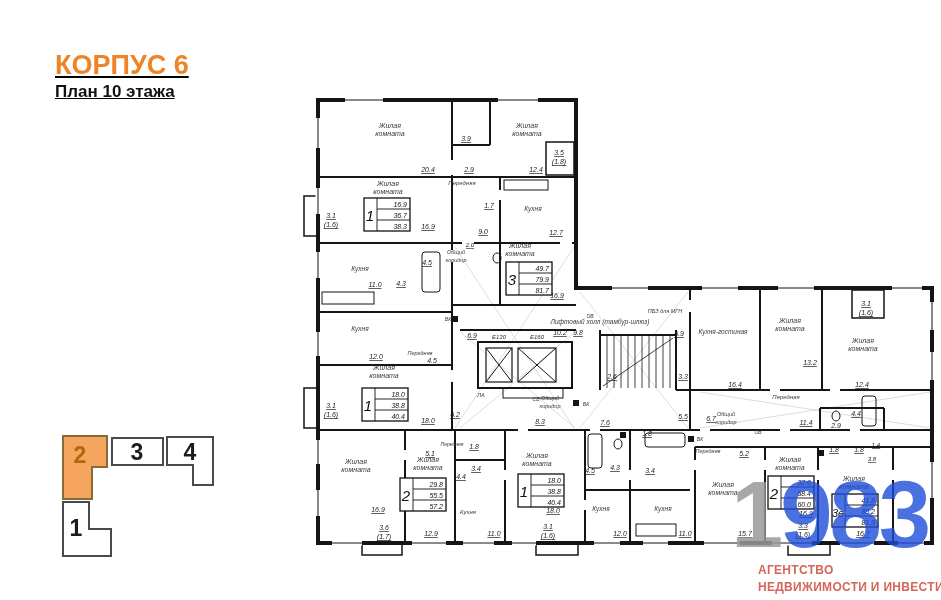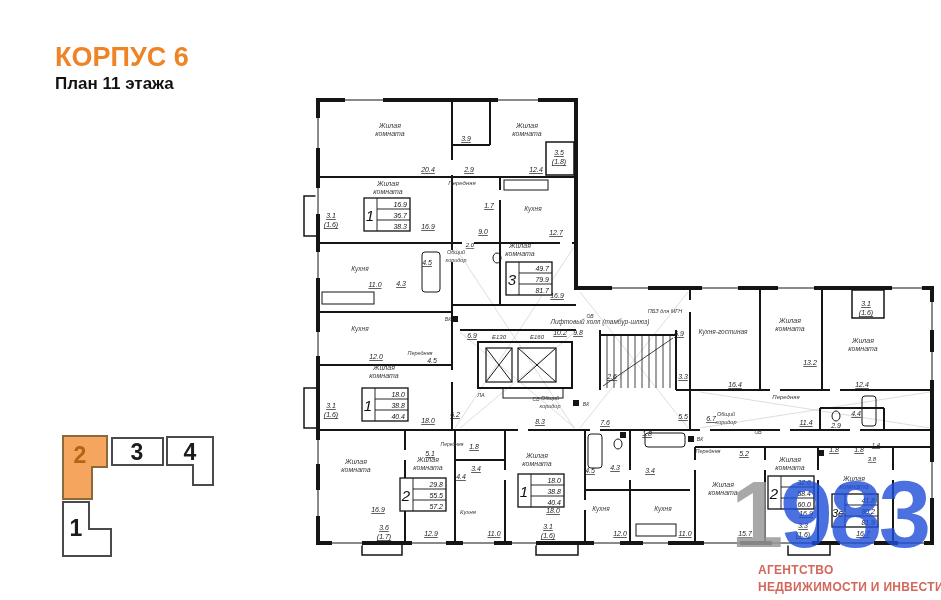--- a/index.html
+++ b/index.html
@@ -1,18 +1,18 @@
 <!DOCTYPE html>
 <html><head>
 <meta charset="utf-8">
 <style>
   html,body{margin:0;padding:0;}
   body{width:941px;height:600px;position:relative;background:#fff;overflow:hidden;
        font-family:"Liberation Sans",sans-serif;}
-  .header{position:absolute;left:55px;top:42px;}
+  .header{position:absolute;left:55px;top:50px;text-decoration:underline;}
   .h-building{font-size:27px;font-weight:bold;color:#ee8426;line-height:1.15;}
   .h-section{font-size:24px;font-weight:bold;color:#f0933b;line-height:1.2;}
   .h-floor{font-size:17px;font-weight:bold;color:#121212;line-height:1.3;}
   svg{position:absolute;left:0;top:0;}
   #minimap{left:0;top:0;}
   .mm-shape{fill:#fff;stroke:#4a4a4a;stroke-width:2;}
   .mm-active{fill:#f6a55e;stroke:#8a6a3a;}
   .mm-num{font-size:23px;font-weight:bold;fill:#1c1c1c;text-anchor:middle;}
   .mm-num-active{fill:#b06612;}
   .rl{font-style:italic;fill:#3a3a3a;text-anchor:middle;}
@@ -27,21 +27,21 @@
   .wm-gray{color:#9a9a9a;opacity:.85;}
   .wm-salmon{color:#1d4ed8;opacity:.8;text-align:right;}
   .agency{position:absolute;left:758px;top:562px;color:#d4675c;font-weight:bold;
           font-size:12px;line-height:1.4;letter-spacing:.3px;white-space:nowrap;}
 </style>
 </head>
 <body>
 
 <div class="header">
   <div class="h-building">КОРПУС 6</div>
-  <div class="h-floor">План 11 этажа</div>
+  <div class="h-floor">План 10 этажа</div>
 </div>
 
 <svg id="plan" width="941" height="600" viewBox="0 0 941 600">
 
   <path stroke="#c9c9c9" stroke-width="0.7" opacity="0.9" fill="none" d="M455,247 L574,428 M574,247 L455,428 M580,292 L688,428 M688,292 L580,428 M700,392 L930,428 M930,392 L700,428 M460,332 L575,428 M575,332 L460,428"></path>
 
   <path d="M318,100 H576 V288 H932 V543 H318 Z" fill="#ffffff" fill-opacity="0" stroke="#151515" stroke-width="4"></path>
 
   <path stroke="#151515" stroke-width="2" fill="none" d="M318,177 H576 M318,243 H576 M452,100 V430 M490,100 V145 M452,145 H490 M500,177 V305
            M452,305 H576 M318,312 H452 M318,365 H452 M318,430 H576 M460,330 H576

